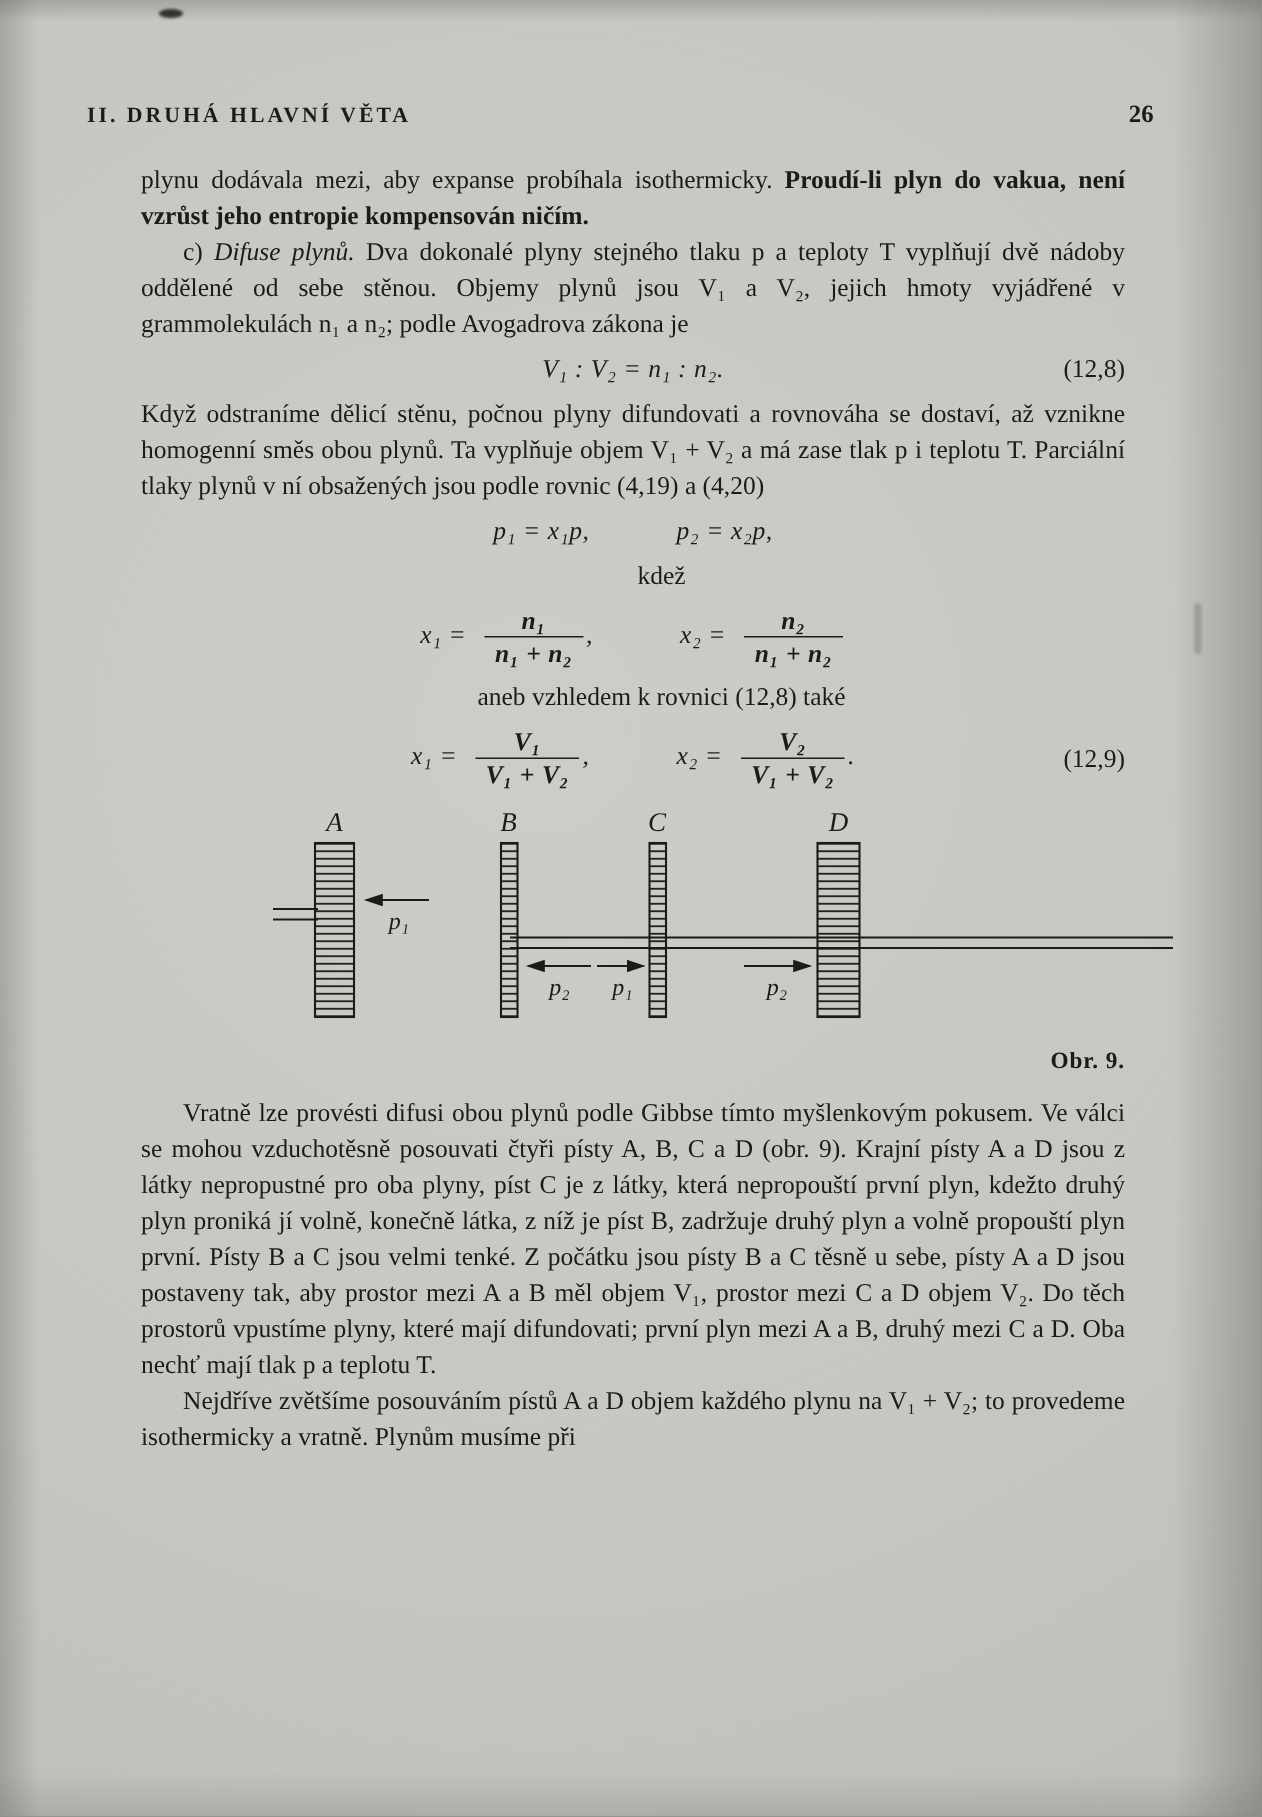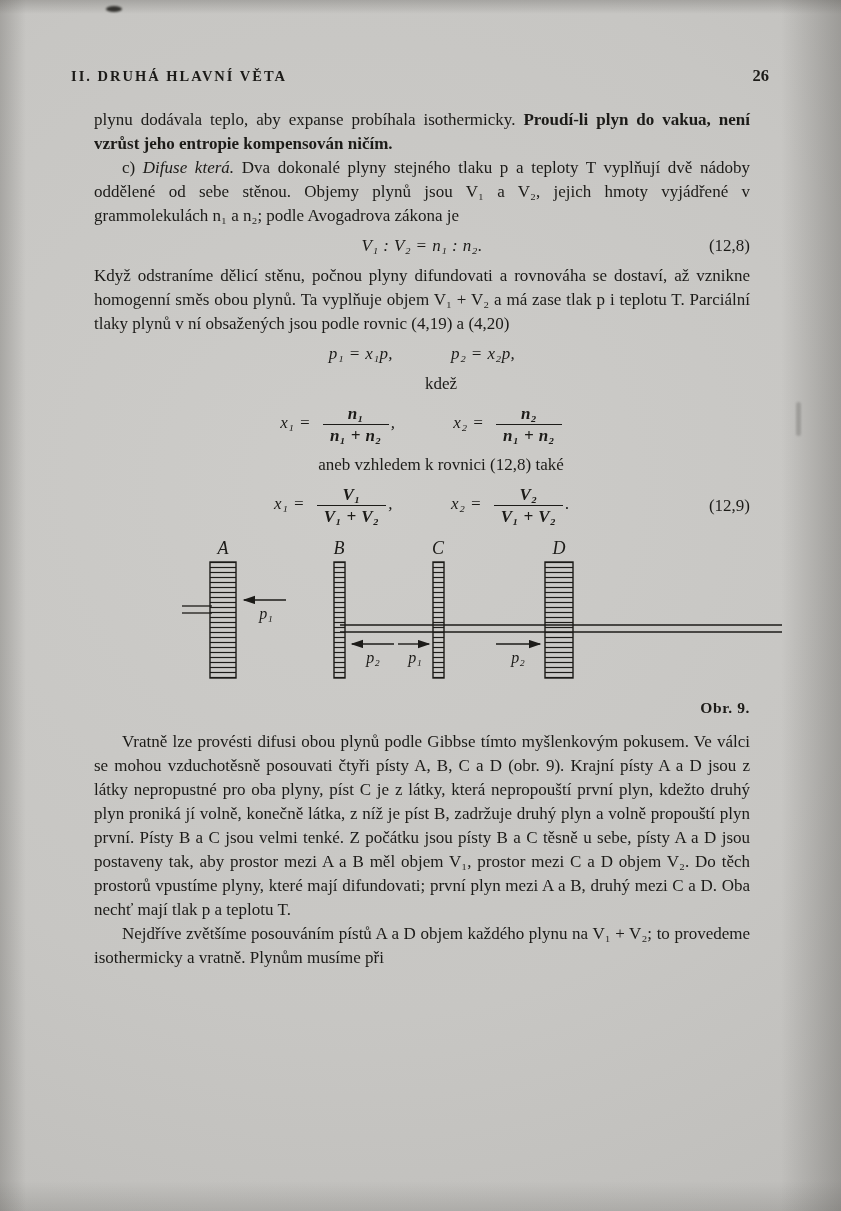--- a/index.html
+++ b/index.html
@@ -18,21 +18,21 @@
     overflow:hidden;
   }
   .artifact {
     position:absolute; background:#1c1b18; border-radius:50%;
     filter:blur(1px);
   }
   .artifact.a1 { left:106px; top:6px; width:16px; height:6px; opacity:.85; }
   .artifact.a2 { left:796px; top:402px; width:5px; height:34px; opacity:.18; border-radius:3px; }
 
   .page-header {
-    position:absolute; top:66px; left:71px; right:72px;
+    position:absolute; top:66px; left:58px; right:72px;
     display:flex; justify-content:space-between; align-items:baseline;
   }
   .running-title {
     font-weight:bold; font-size:14.5px; letter-spacing:2px;
   }
   .page-number { font-weight:bold; font-size:16.5px; }
 
   .body-text {
     position:absolute; top:108px; left:94px; width:656px;
     font-size:17px; line-height:24px; text-align:justify;
@@ -74,23 +74,23 @@
   <div class="artifact a1"></div>
   <div class="artifact a2"></div>
 
   <div class="page-header">
     <span class="running-title">II. DRUHÁ HLAVNÍ VĚTA</span>
     <span class="page-number">26</span>
   </div>
 
   <div class="body-text">
 
-    <p><span>plynu dodávala teplo, aby expanse probíhala isothermicky. </span><span class="bold">Proudí-li plyn do vakua, není vzrůst jeho entropie kompensován ničím.</span></p>
+    <p><span>plynu dodávala mezi, aby expanse probíhala isothermicky. </span><span class="bold">Proudí-li plyn do vakua, není vzrůst jeho entropie kompensován ničím.</span></p>
 
-    <p class="indent"><span>c) </span><span class="italic">Difuse která.</span><span> Dva dokonalé plyny stejného tlaku p a teploty T vyplňují dvě nádoby oddělené od sebe stěnou. Objemy plynů jsou V₁ a V₂, jejich hmoty vyjádřené v grammolekulách n₁ a n₂; podle Avogadrova zákona je</span></p>
+    <p class="indent"><span>c) </span><span class="italic">Difuse plynů.</span><span> Dva dokonalé plyny stejného tlaku p a teploty T vyplňují dvě nádoby oddělené od sebe stěnou. Objemy plynů jsou V₁ a V₂, jejich hmoty vyjádřené v grammolekulách n₁ a n₂; podle Avogadrova zákona je</span></p>
 
     <div class="equation-row">
       <span>V₁ : V₂ = n₁ : n₂.</span>
       <span class="eq-number">(12,8)</span>
     </div>
 
     <p>Když odstraníme dělicí stěnu, počnou plyny difundovati a rovnováha se dostaví, až vznikne homogenní směs obou plynů. Ta vyplňuje objem V₁ + V₂ a má zase tlak p i teplotu T. Parciální tlaky plynů v ní obsažených jsou podle rovnic (4,19) a (4,20)</p>
 
     <div class="equation-row">
       <span>p₁ = x₁p,</span><span class="eq-gap"></span><span>p₂ = x₂p,</span>

